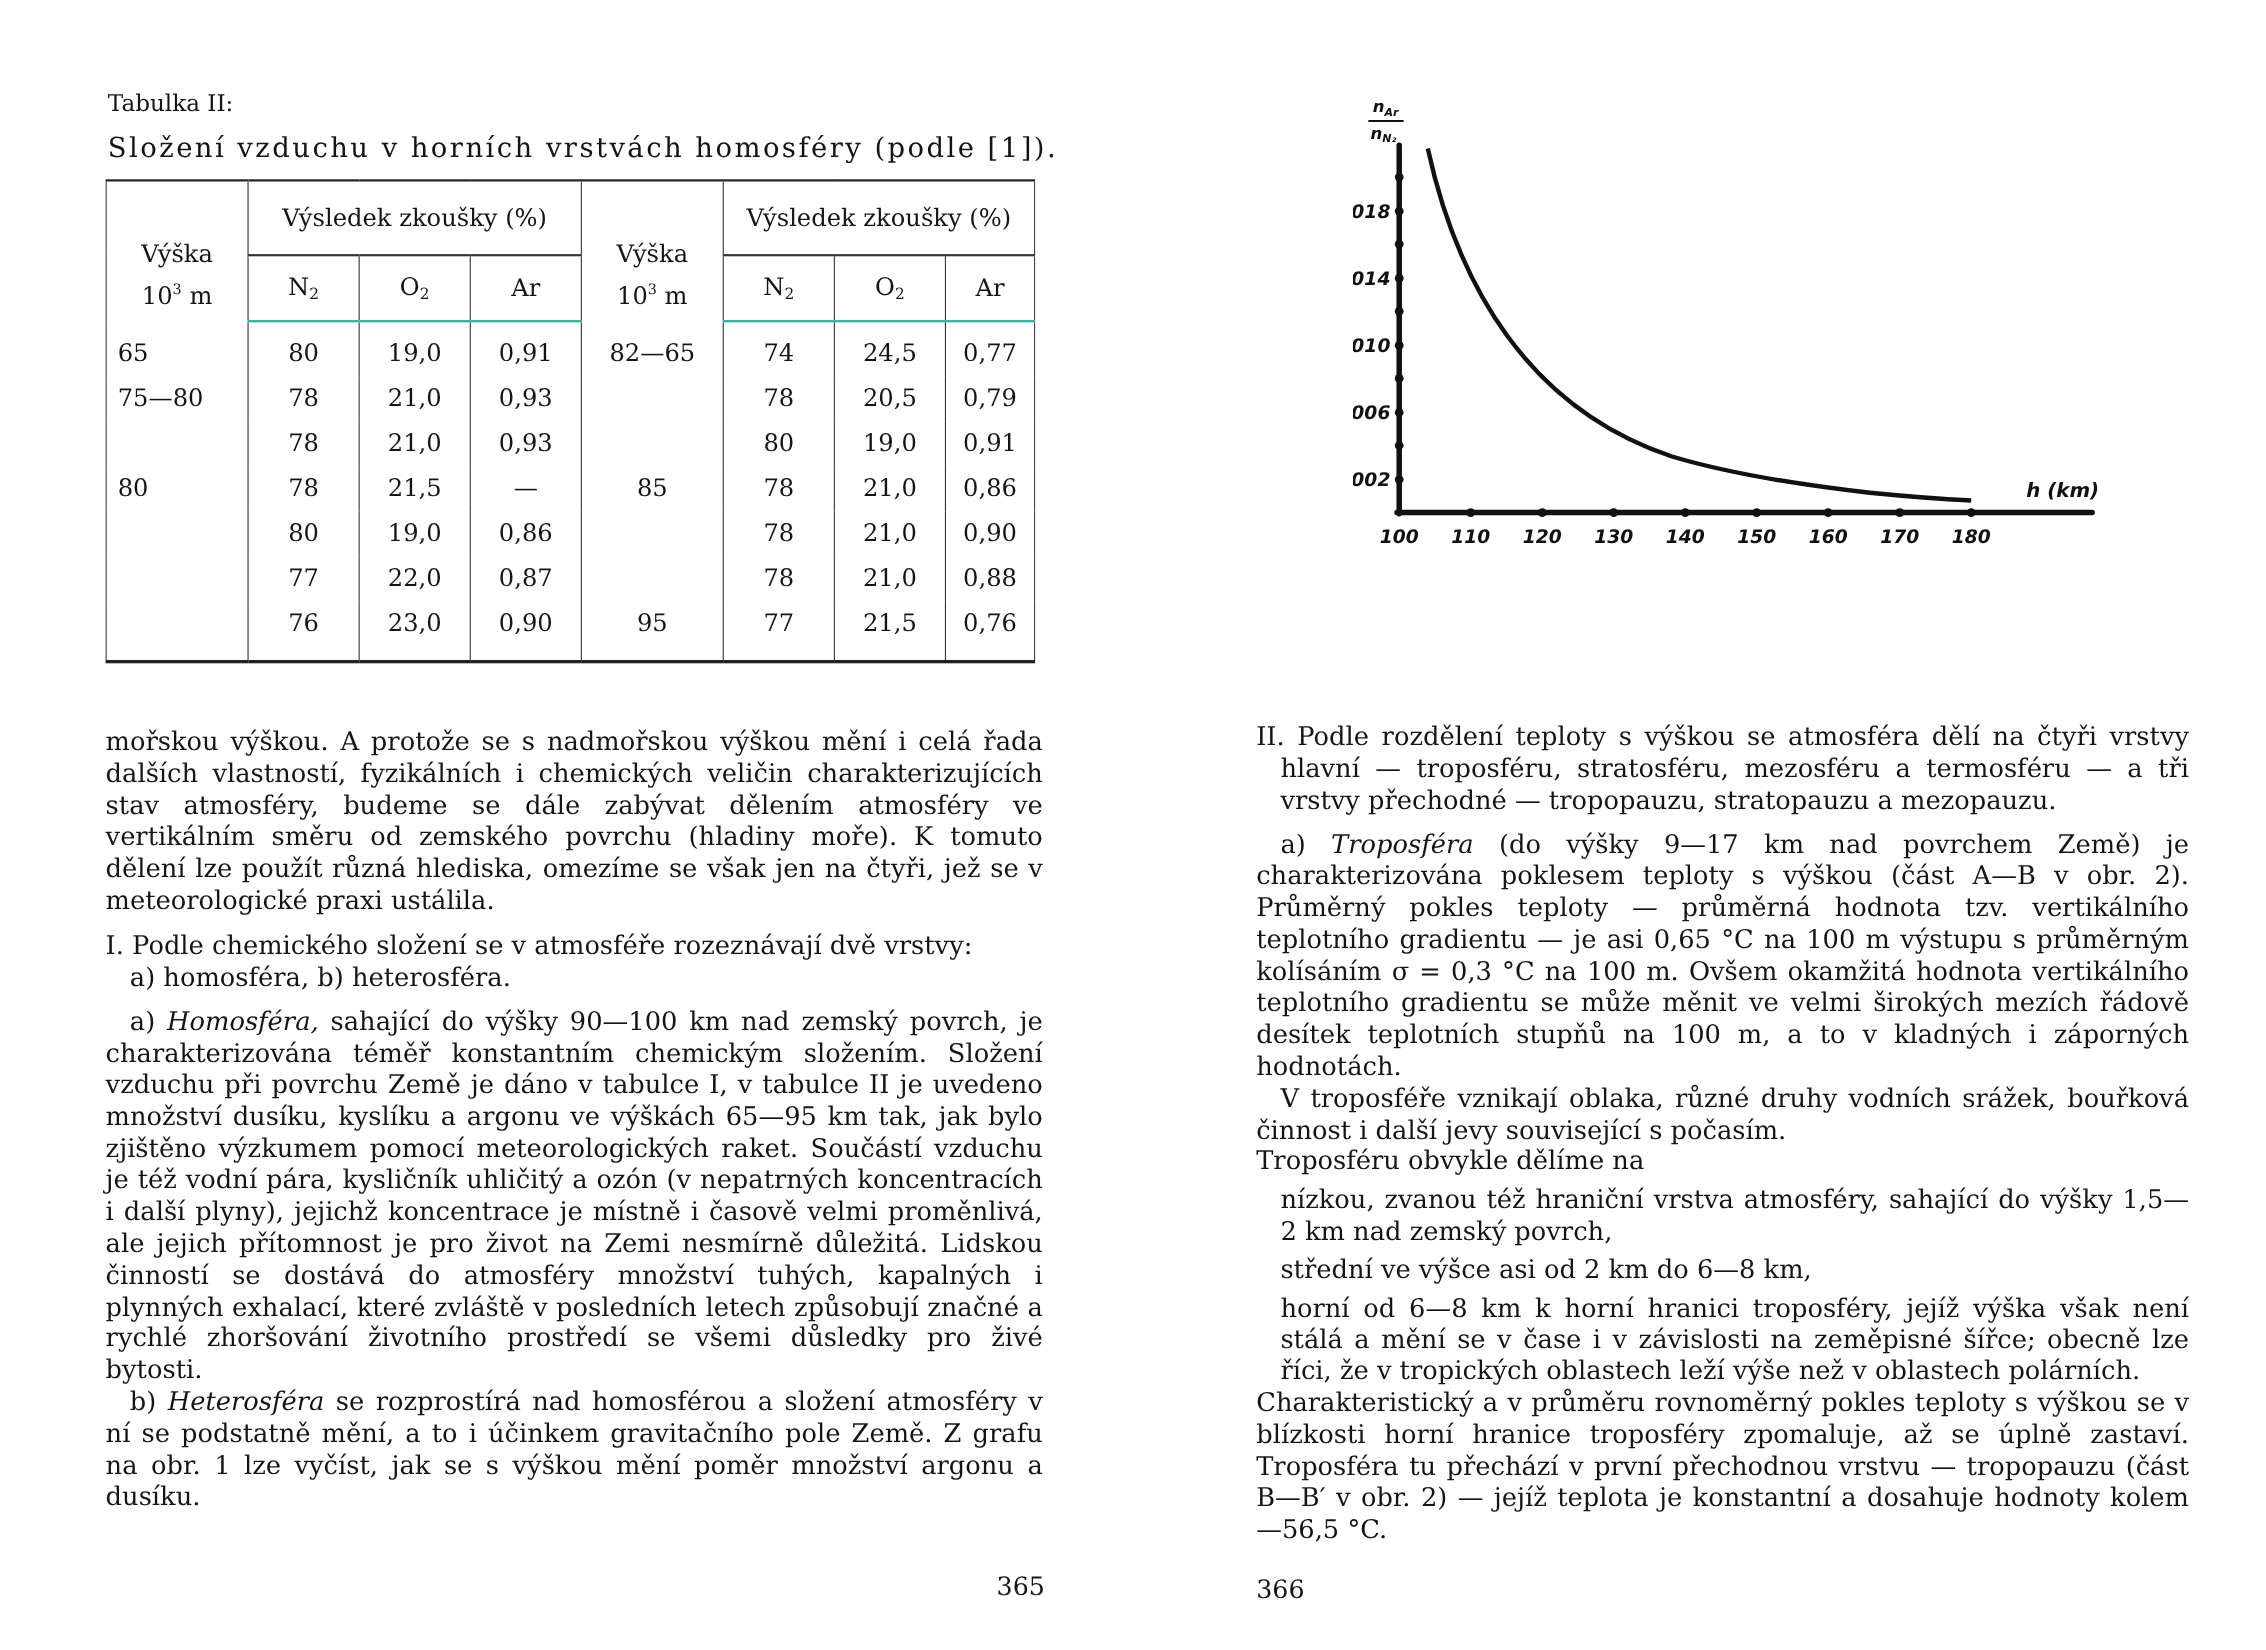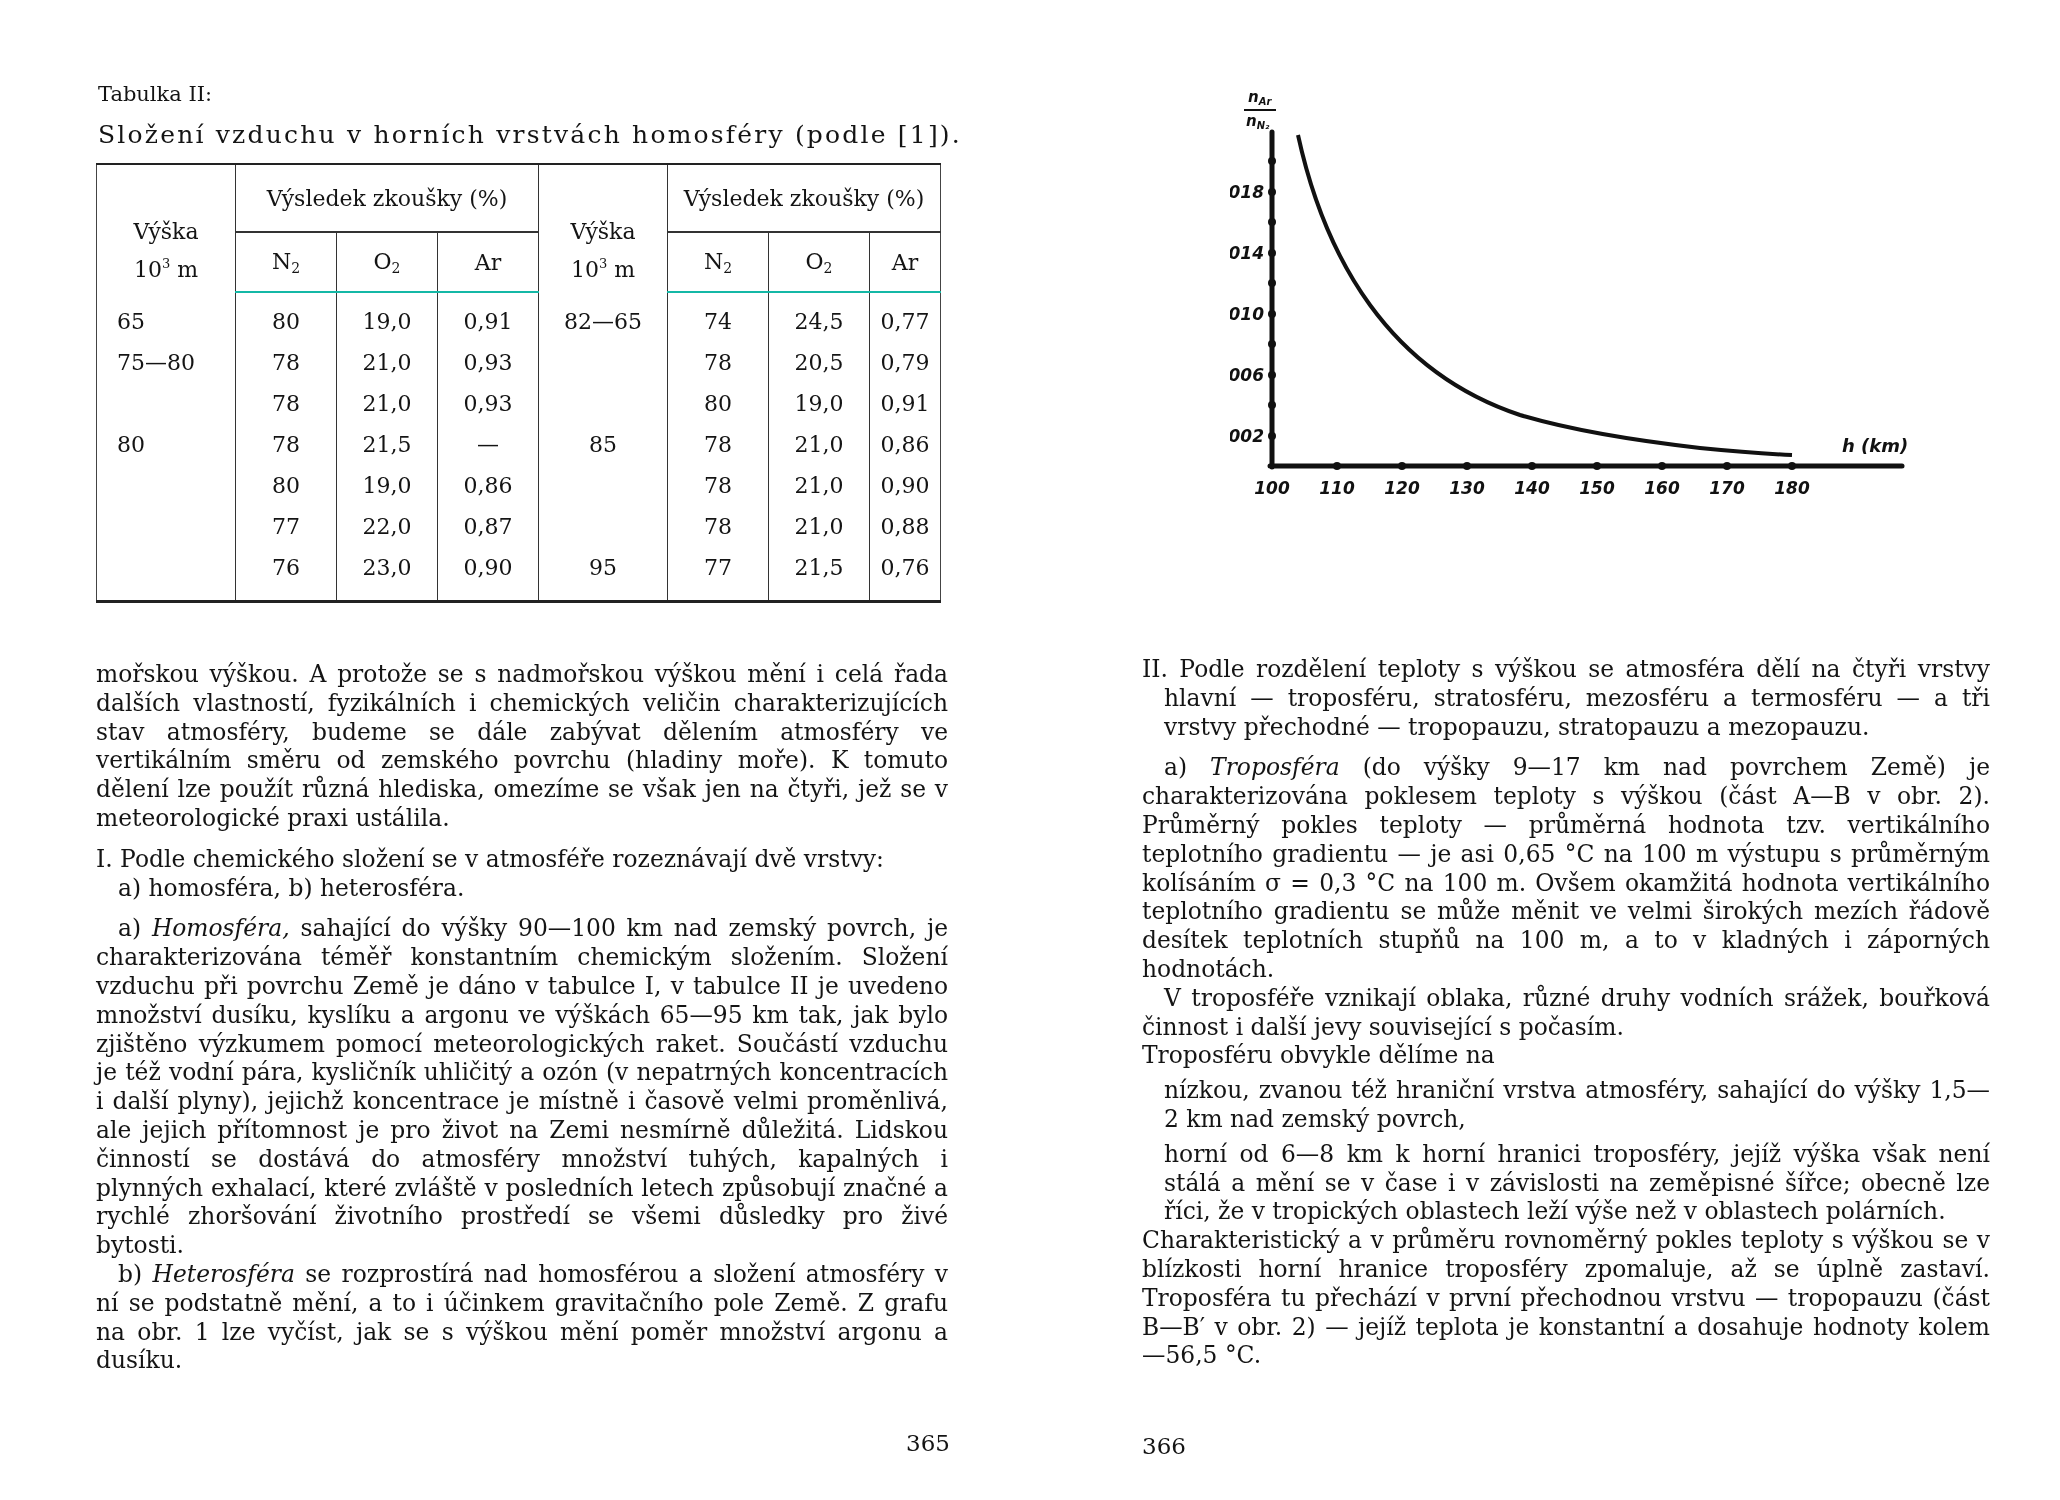--- a/index.html
+++ b/index.html
@@ -17,21 +17,21 @@
   table.data td, table.data th { font-weight:normal; padding:0; text-align:center; }
   table.data thead tr.h1 th { height:66px; vertical-align:middle; border-top:2px solid #222; }
   table.data thead tr.h2 th { height:58px; border-top:2px solid #333; border-bottom:2px solid #14b8a6; }
   table.data th.vys { vertical-align:top; padding-top:44px; line-height:32px; }
   table.data tbody td { height:41px; }
   table.data tbody tr:first-child td { padding-top:8px; }
   table.data tbody tr:last-child td { border-bottom:3px solid #222; padding-bottom:12px; }
   table.data .vl { border-left:1.5px solid #333; }
   table.data .outer-l { border-left:1.5px solid #444; }
   table.data .outer-r { border-right:1.5px solid #444; }
-  table.data td.lft { text-align:left; padding-left:20px; }
+  table.data td.lft { text-align:left; padding-left:10px; }
   sub { font-size:14px; vertical-align:-4px; }
   sup { font-size:13px; vertical-align:9px; }
 
   .body-text { position:absolute; font-size:23.4px; line-height:28.8px; text-align:justify; }
   .body-text p { margin:0; }
   .gap { height:12px; }
   .ind { text-indent:22px; }
   .hang { padding-left:22px; }
   em { font-style:italic; }
 
@@ -214,18 +214,19 @@
   </svg>
 
 
   <div class="body-text" style="left:112px; top:655px; width:848px;">
     <p style="padding-left:22px; text-indent:-22px;">II. Podle rozdělení teploty s výškou se atmosféra dělí na čtyři vrstvy hlavní — troposféru, stratosféru, mezosféru a termosféru — a tři vrstvy přechodné — tropopauzu, stratopauzu a mezopauzu.</p>
     <div class="gap"></div>
     <p class="ind"><span>a) </span><em>Troposféra</em><span> (do výšky 9—17 km nad povrchem Země) je charakterizována poklesem teploty s výškou (část A—B v obr. 2). Průměrný pokles teploty — průměrná hodnota tzv. vertikálního teplotního gradientu — je asi 0,65 °C na 100 m výstupu s průměrným kolísáním σ = 0,3 °C na 100 m. Ovšem okamžitá hodnota vertikálního teplotního gradientu se může měnit ve velmi širokých mezích řádově desítek teplotních stupňů na 100 m, a to v kladných i záporných hodnotách.</span></p>
     <p class="ind">V troposféře vznikají oblaka, různé druhy vodních srážek, bouřková činnost i další jevy související s počasím.</p>
     <p>Troposféru obvykle dělíme na</p>
     <p class="hang" style="margin-top:6px;">nízkou, zvanou též hraniční vrstva atmosféry, sahající do výšky 1,5—2 km nad zemský povrch,</p>
+    <p class="hang" style="margin-top:6px;">střední ve výšce asi od 2 km do 6—8 km,</p>
     <p class="hang" style="margin-top:6px;">horní od 6—8 km k horní hranici troposféry, jejíž výška však není stálá a mění se v čase i v závislosti na zeměpisné šířce; obecně lze říci, že v tropických oblastech leží výše než v oblastech polárních.</p>
     <p>Charakteristický a v průměru rovnoměrný pokles teploty s výškou se v blízkosti horní hranice troposféry zpomaluje, až se úplně zastaví. Troposféra tu přechází v první přechodnou vrstvu — tropopauzu (část B—B′ v obr. 2) — jejíž teplota je konstantní a dosahuje hodnoty kolem —56,5 °C.</p>
   </div>
 
   <div class="pgnum" style="left:112px; top:1433px;">366</div>
 </div>
 
 </body></html>

